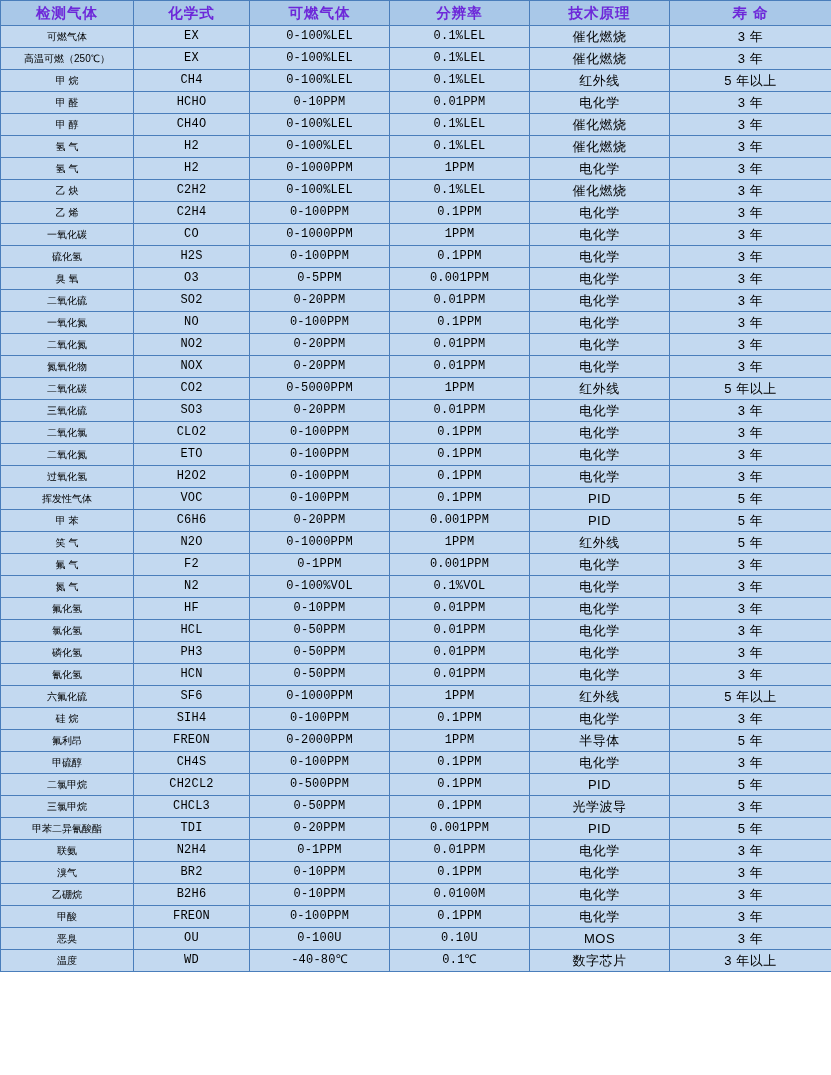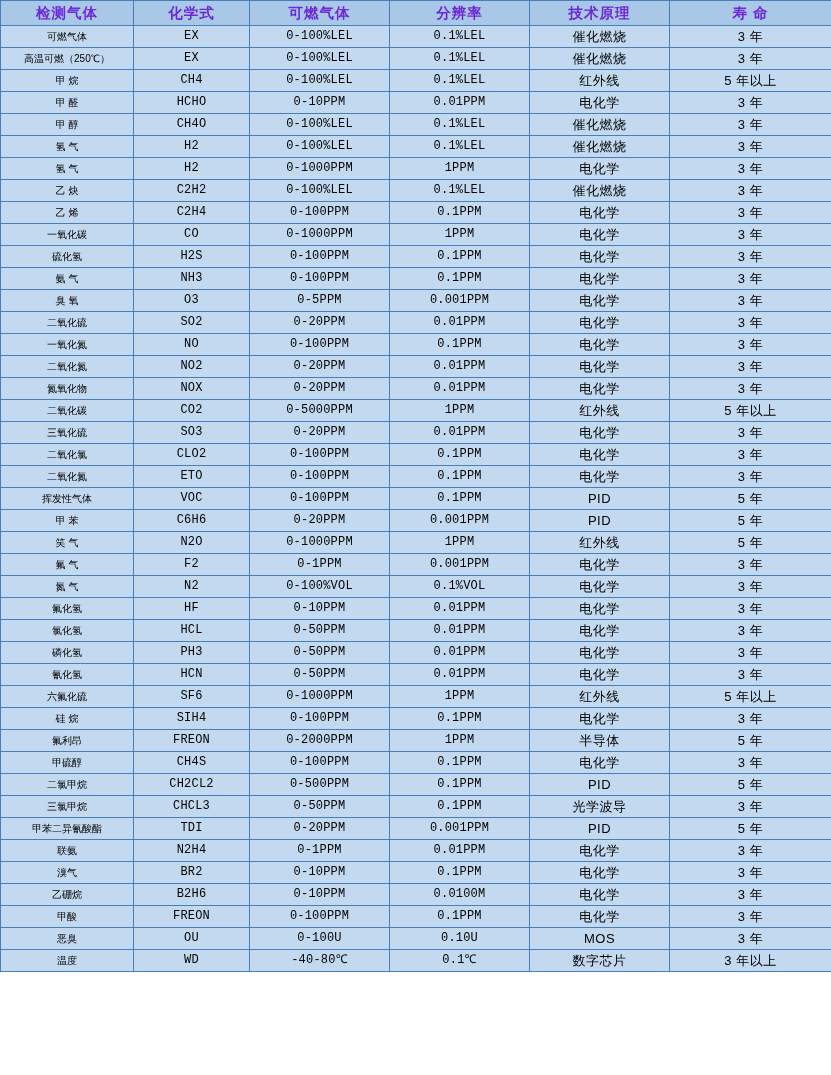--- a/index.html
+++ b/index.html
@@ -174,28 +174,20 @@
         </tr>
         <tr>
           <td class="name">硫化氢</td>
           <td class="mono">H2S</td>
           <td class="mono">0-100PPM</td>
           <td class="mono">0.1PPM</td>
           <td class="tech">电化学</td>
           <td class="life">3 年</td>
         </tr>
         <tr>
-          <td class="name">氨 气</td>
-          <td class="mono">NH3</td>
-          <td class="mono">0-100PPM</td>
-          <td class="mono">0.1PPM</td>
-          <td class="tech">电化学</td>
-          <td class="life">3 年</td>
-        </tr>
-        <tr>
           <td class="name">臭 氧</td>
           <td class="mono">O3</td>
           <td class="mono">0-5PPM</td>
           <td class="mono">0.001PPM</td>
           <td class="tech">电化学</td>
           <td class="life">3 年</td>
         </tr>
         <tr>
           <td class="name">二氧化硫</td>
           <td class="mono">SO2</td>
@@ -248,20 +240,28 @@
           <td class="name">二氧化氯</td>
           <td class="mono">CLO2</td>
           <td class="mono">0-100PPM</td>
           <td class="mono">0.1PPM</td>
           <td class="tech">电化学</td>
           <td class="life">3 年</td>
         </tr>
         <tr>
           <td class="name">二氧化氮</td>
           <td class="mono">ETO</td>
+          <td class="mono">0-100PPM</td>
+          <td class="mono">0.1PPM</td>
+          <td class="tech">电化学</td>
+          <td class="life">3 年</td>
+        </tr>
+        <tr>
+          <td class="name">过氧化氢</td>
+          <td class="mono">H2O2</td>
           <td class="mono">0-100PPM</td>
           <td class="mono">0.1PPM</td>
           <td class="tech">电化学</td>
           <td class="life">3 年</td>
         </tr>
         <tr>
           <td class="name">挥发性气体</td>
           <td class="mono">VOC</td>
           <td class="mono">0-100PPM</td>
           <td class="mono">0.1PPM</td>

